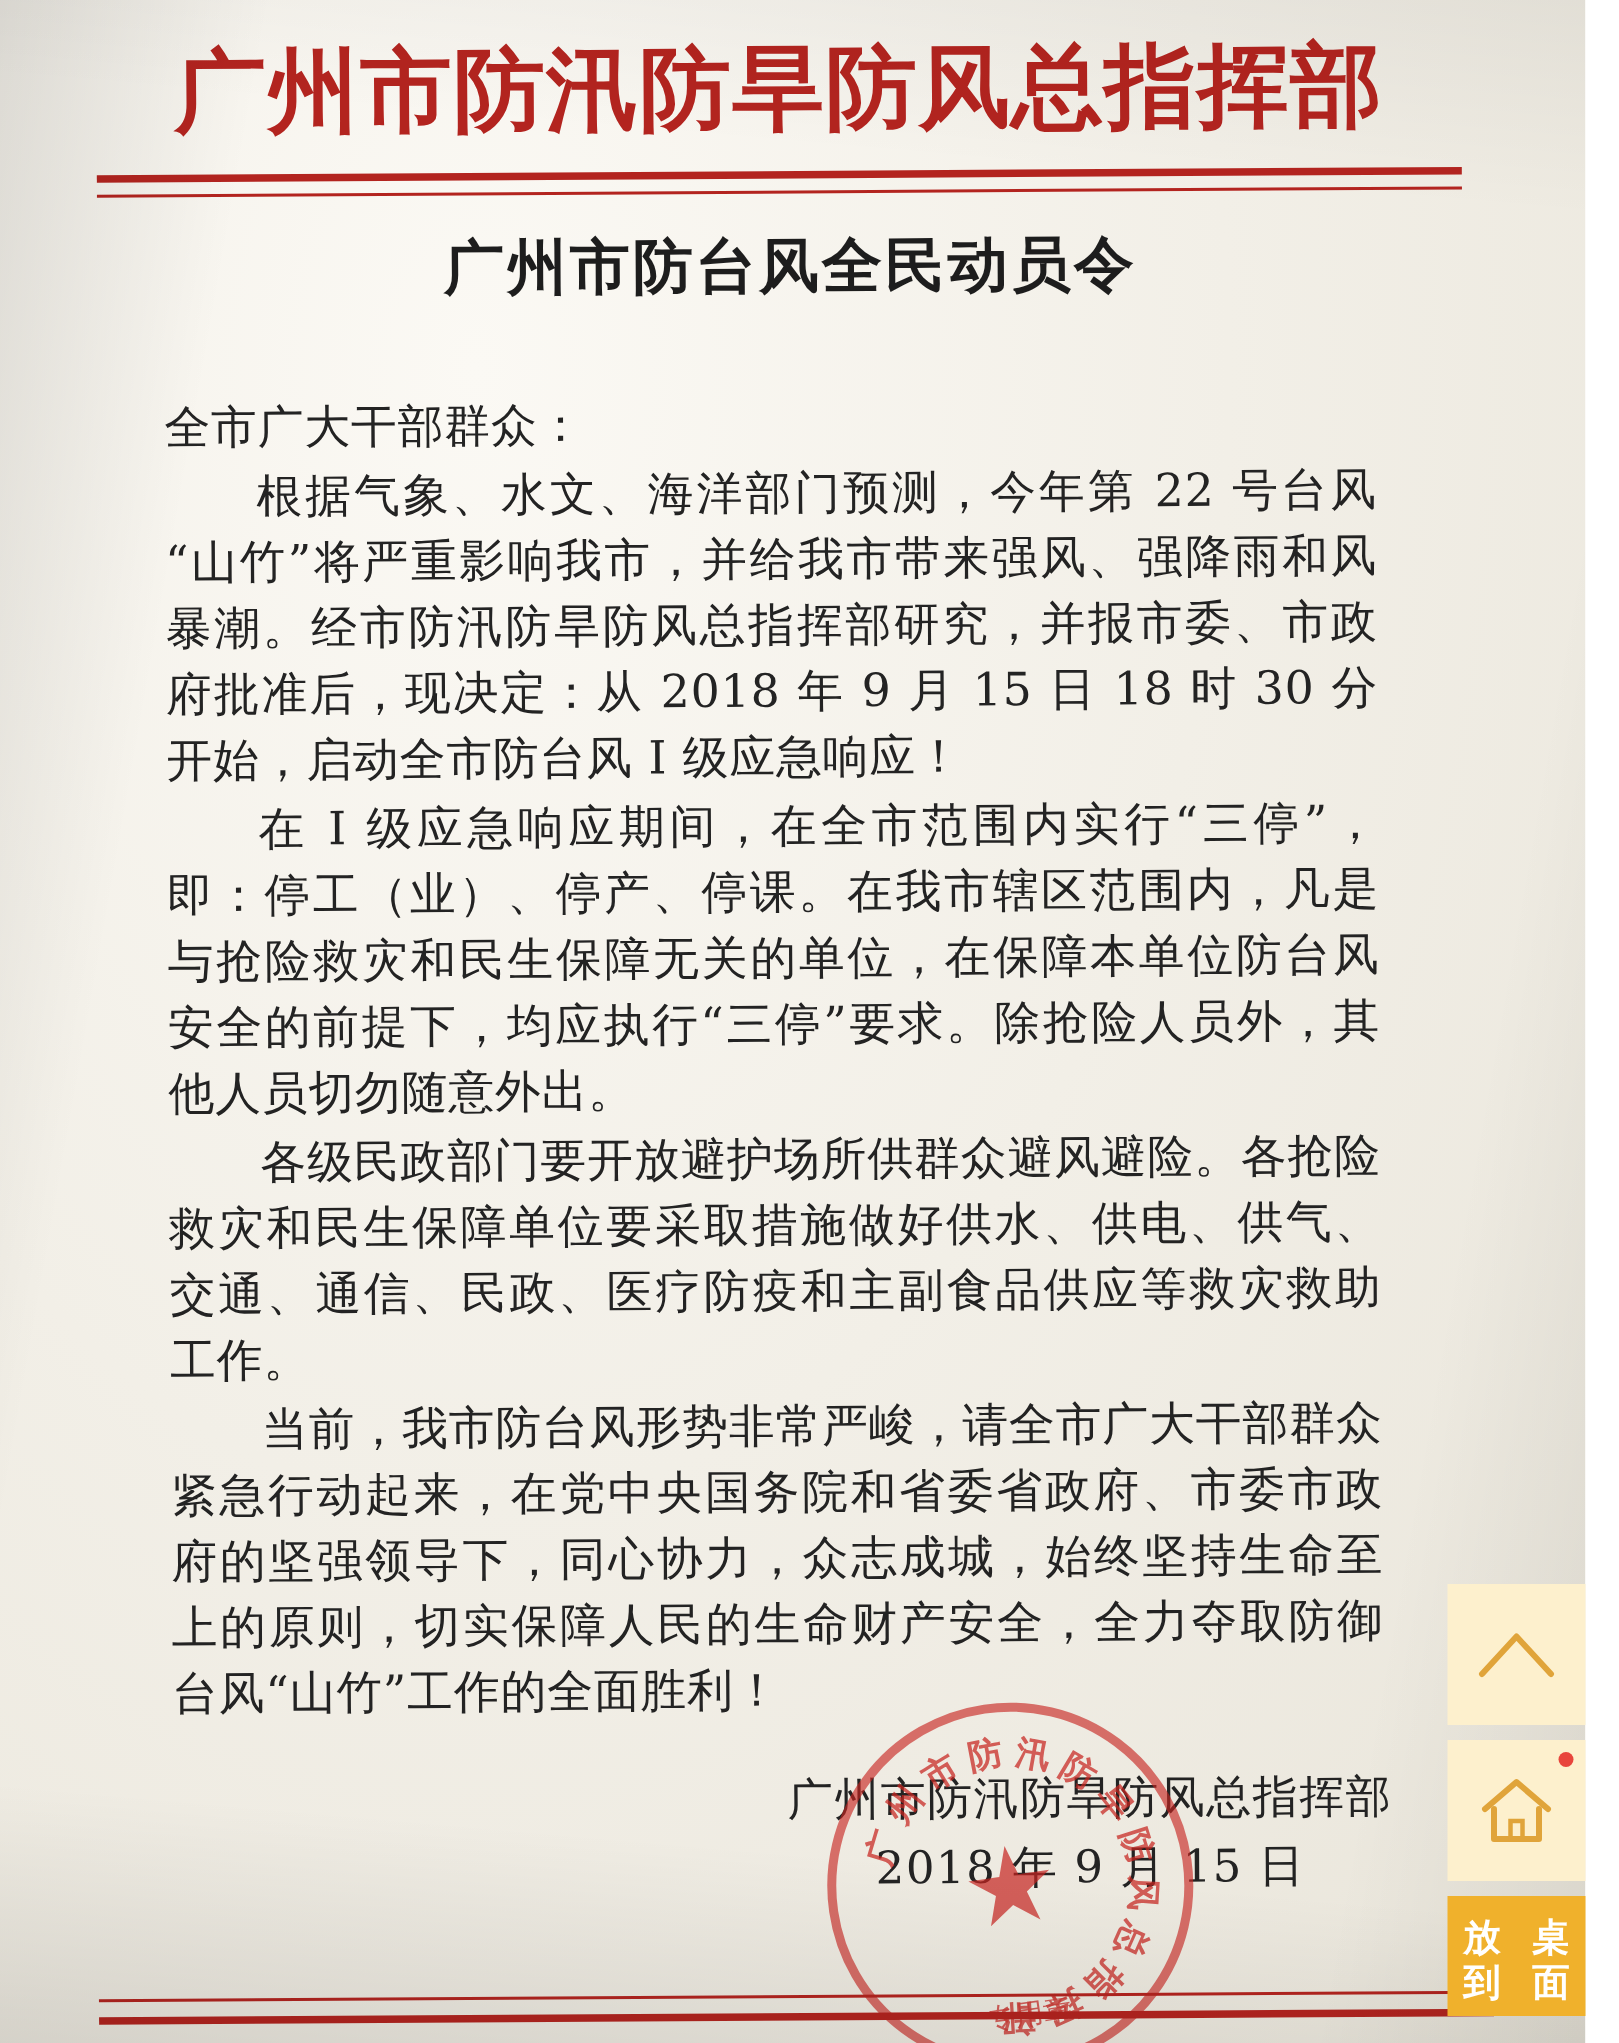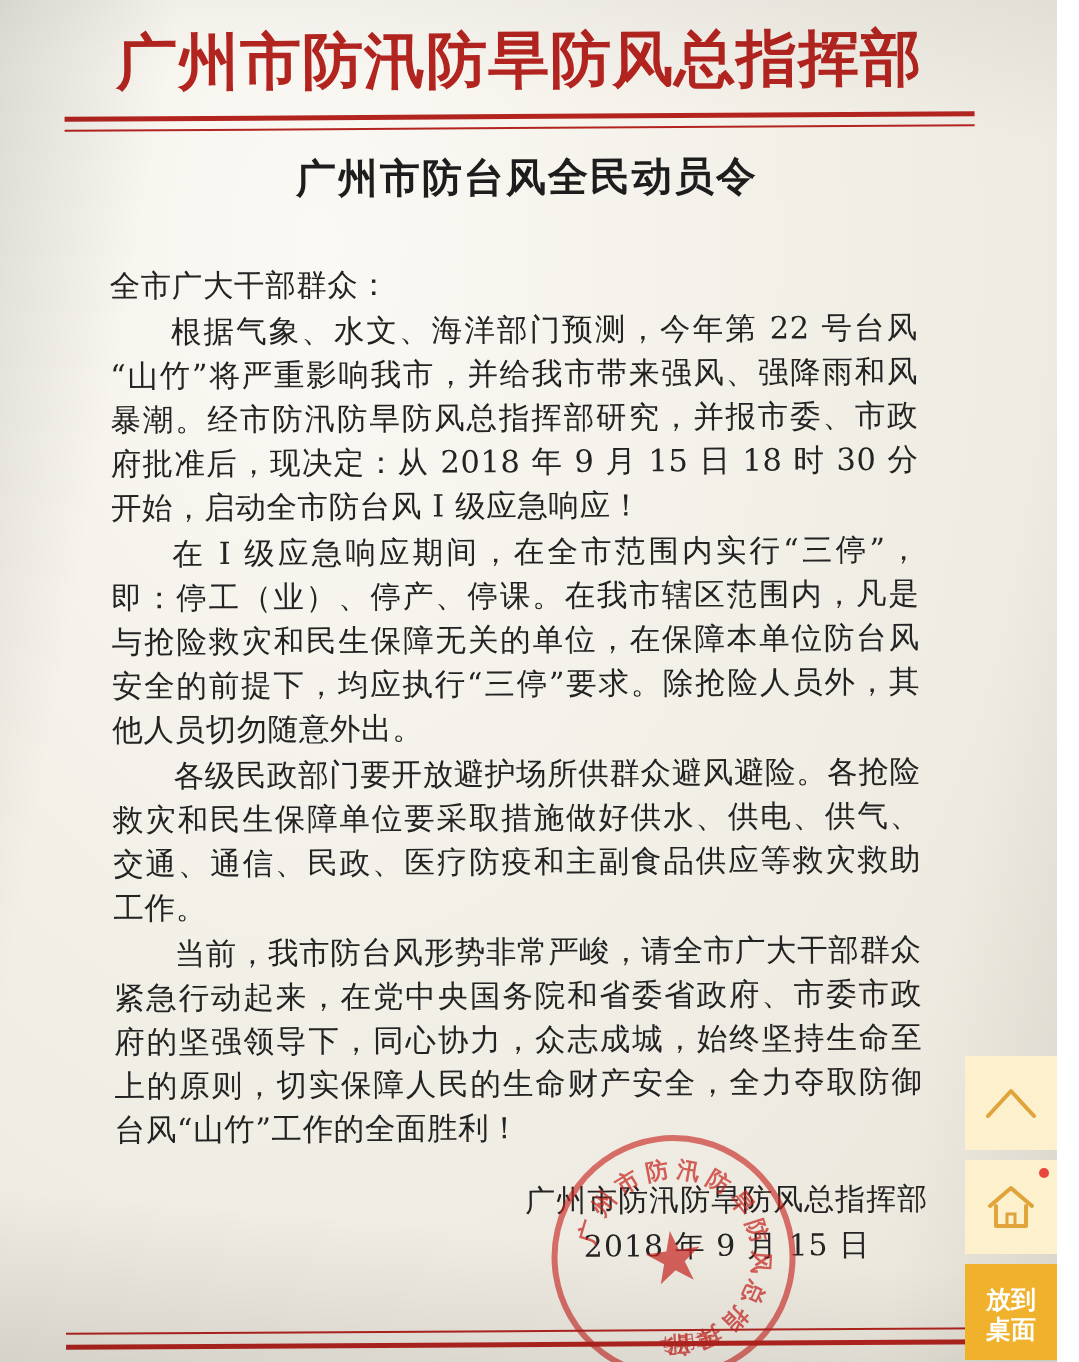--- a/index.html
+++ b/index.html
@@ -215,29 +215,29 @@
     display: flex;
     align-items: center;
     justify-content: center;
     color: #e0a43a;
     cursor: pointer;
   }
   #fab-scroll-top { height: 94px; }
   #fab-home { height: 94px; margin-top: 10px; }
   #fab-desktop {
     margin-top: 10px;
-    height: 96px;
+    height: 80px;
     background: #f0b12c;
     color: #ffffff;
     font-family: "DejaVu Sans", "Liberation Sans", sans-serif;
     font-size: 25px;
     font-weight: bold;
     line-height: 30px;
     text-align: center;
-    flex-direction: column;
+    flex-direction: row;
     padding-top: 6px;
     box-sizing: border-box;
     overflow: hidden;
   }
   .fab svg { display: block; }
   #notif-dot {
     position: absolute;
     right: 8px;
     top: 112px;
     width: 10px;

